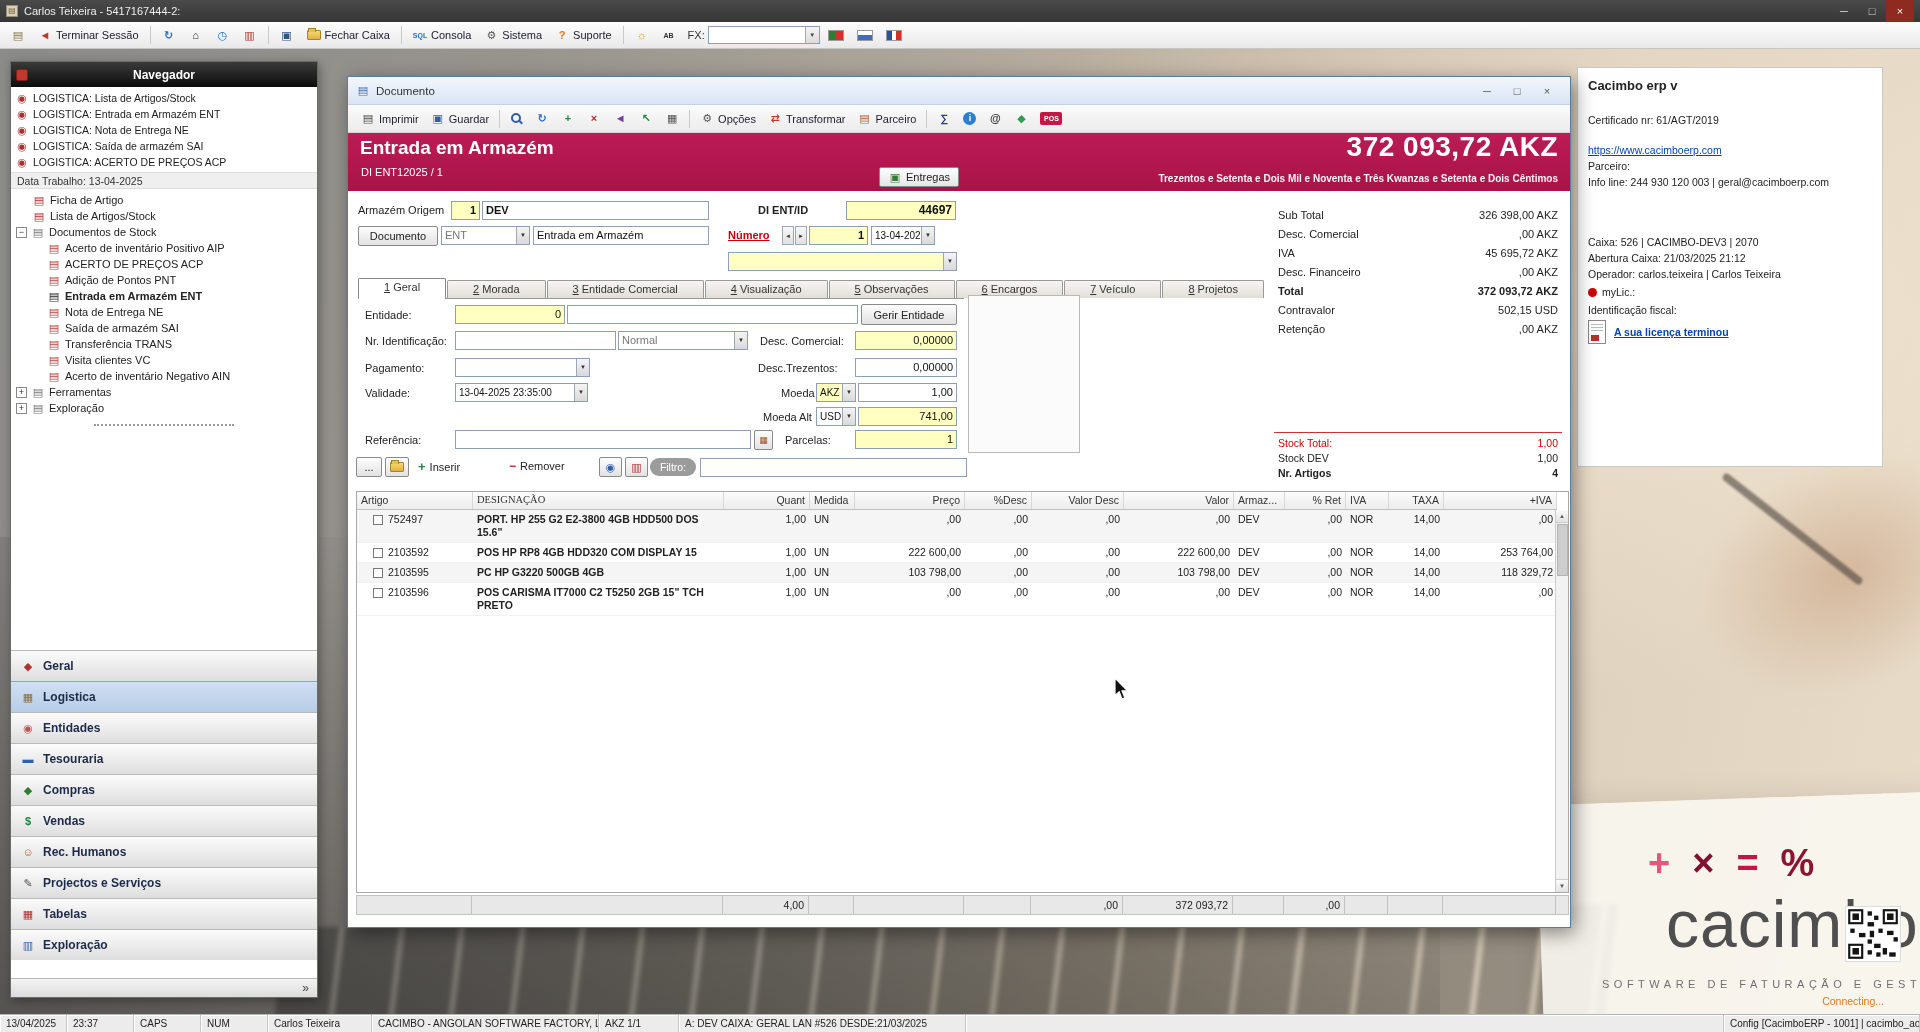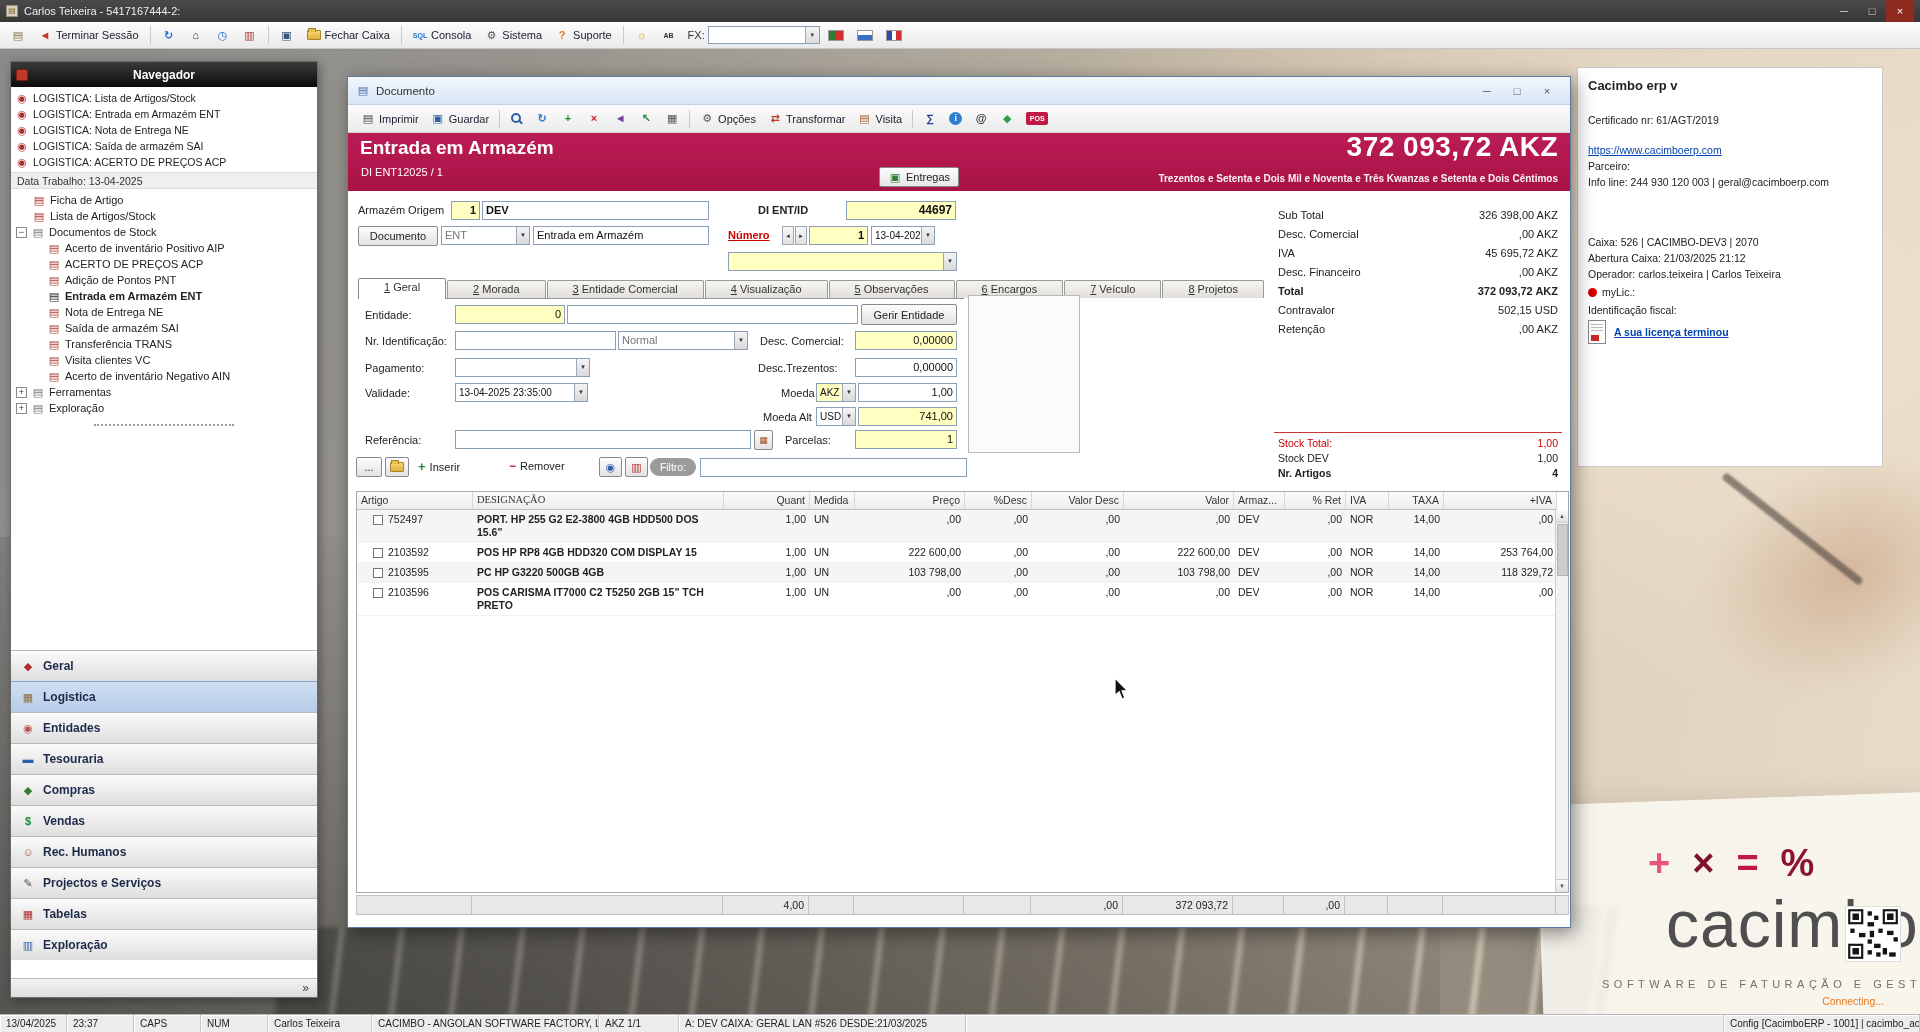--- a/index.html
+++ b/index.html
@@ -452,21 +452,21 @@
         <span class="dbtn">
           <span class="icn" style="color: rgb(85, 85, 85);">⚙</span>
           <span>Opções</span>
         </span>
         <span class="dbtn">
           <span class="icn" style="color: rgb(192, 57, 43); font-weight: bold;">⇄</span>
           <span>Transformar</span>
         </span>
         <span class="dbtn">
           <span class="icn" style="color: rgb(176, 96, 48);">▤</span>
-          <span>Visita</span>
+          <span>Parceiro</span>
         </span>
         <span class="tsep"></span>
         <span class="dbtn">
           <span class="icn" style="color: rgb(40, 64, 140); font-weight: bold;">∑</span>
         </span>
         <span class="dbtn">
           <span class="icn icn-info" style="color: rgb(255, 255, 255);">i</span>
         </span>
         <span class="dbtn">
           <span class="icn" style="color: rgb(51, 51, 51); font-weight: bold;">@</span>

